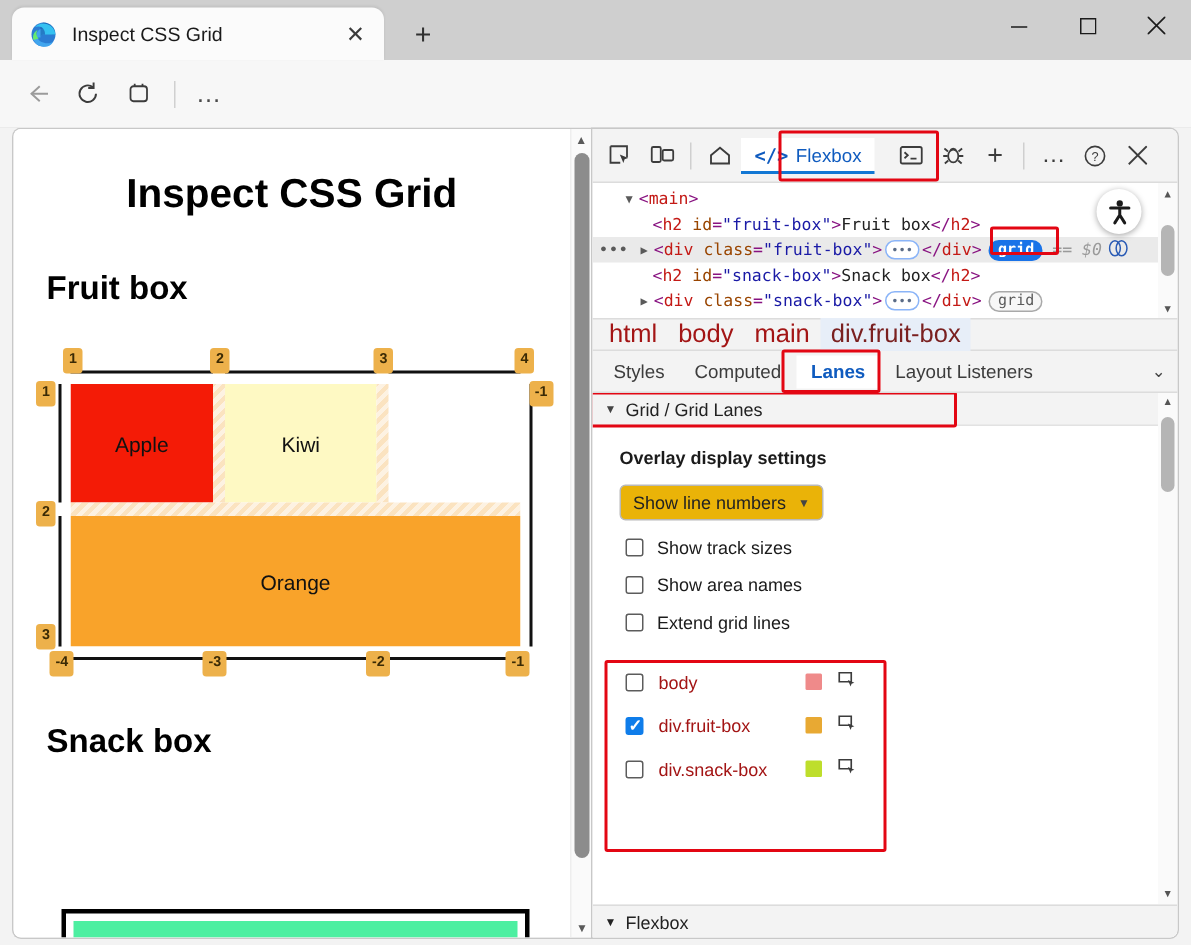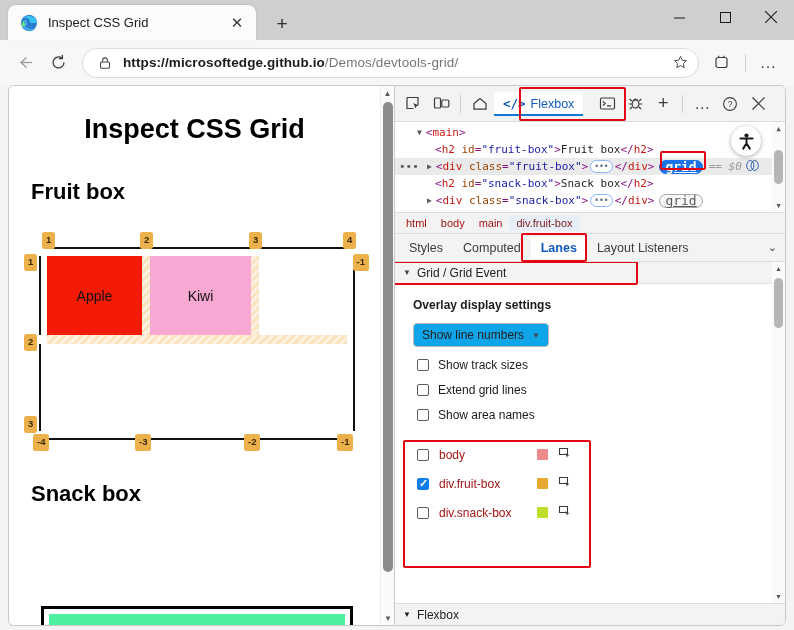--- a/index.html
+++ b/index.html
@@ -70,21 +70,21 @@
   
   #fruitwrap { position:absolute; left:38px; top:170px; width:300px; height:175px; }
   #fruit { position:absolute; inset:0; display:grid;
            grid-template-columns:95px 8px 101px 8px 88px;
            grid-template-rows:79px 9px 87px;
            outline:2px solid #fff; }
   .cell { display:flex; align-items:center; justify-content:center;
           font-size:14px; color:#111; }
   .gap { background:repeating-linear-gradient(-45deg,#fbe3c0 0 3px,#fdf2e2 3px 6px); }
   #fruit .c-apple  { background:#f41b06; grid-column:1; grid-row:1; }
-  #fruit .c-kiwi   { background:#f9a8d4; grid-column:3; grid-row:1; }
+  #fruit .c-kiwi   { background:#fef9c3; grid-column:3; grid-row:1; }
   #fruit .c-mango  { background:#faee14; grid-column:5; grid-row:1; }
   #fruit .c-orange { background:#f9a32a; grid-column:1 / 6; grid-row:3; }
 
   .gline-h { position:absolute; height:0; border-top:2.5px solid #111; }
   .gline-v { position:absolute; width:0; border-left:2.5px solid #111; }
 
   .lnum { position:absolute; background:#edb14b; color:#3a2a05; font-size:9.5px;
           font-weight:700; line-height:1; padding:3px 4px 4px; border-radius:2.5px;
           font-family:"Liberation Sans", sans-serif; }
 
@@ -118,56 +118,56 @@
   .domline.sel { background:#eaeaea; }
   .tw { color:#881280; }
   .pnk { color:#c41a16; }
   .attrname { color:#994500; }
   .attrval { color:#1a1aa6; }
   .txt { color:#222; }
   .arrow { color:#5a5a5a; font-size:8px; margin-right:4px; }
   .dots3 { display:inline-block; border:1px solid #8ab4f8; border-radius:7px; background:#fff;
            color:#5a6b86; font-size:8px; padding:0 3px; line-height:11px; margin:0 2px; }
   .badge { display:inline-block; border:1px solid #a9a9a9; border-radius:8px; background:#f7f7f7;
-           color:#5a5a5a; font-size:13px; padding:0 5px; line-height:12px; margin-left:5px;text-decoration:underline; }
+           color:#5a5a5a; font-size:10px; padding:0 5px; line-height:12px; margin-left:5px; }
   .badge.on { background:#1a73e8; border-color:#1a73e8; color:#fff; font-weight:700; }
   .dollar { color:#9a9a9a; margin-left:6px; font-style:italic; }
   .gutter-dots { position:absolute; left:4px; color:#5a5a5a; font-size:11px; }
   .a11y-fab { position:absolute; right:24px; top:4px; width:30px; height:30px; border-radius:50%;
               background:#fff; box-shadow:0 1px 4px rgba(0,0,0,.35); display:flex;
               align-items:center; justify-content:center; }
 
   .dt-scroll { position:absolute; top:0; right:0; width:13px; height:100%; background:#fafafa; }
   .dt-sc-arrow { height:13px; display:flex; align-items:center; justify-content:center;
                  font-size:7px; color:#555; }
   .dt-sc-thumb { position:absolute; left:2px; width:9px; background:#b5b5b5; border-radius:5px; }
 
   
   .crumbs { height:22px; background:#f3f3f3; border-top:1px solid #dcdcdc;
             border-bottom:1px solid #dcdcdc; display:flex; align-items:center; padding-left:4px; }
-  .crumb { font-size:11px; color:#a31515; padding:2px 7px; }
+  .crumb { font-size:17px; color:#a31515; padding:2px 7px; }
   .crumb.active { background:#e7eef8; color:#7a2020; }
 
   
   .subtabs { height:28px; background:#f3f3f3; border-bottom:1px solid #dcdcdc;
              display:flex; align-items:center; padding-left:4px; position:relative; }
   .subtab { font-size:12.5px; color:#3c3c3c; padding:4px 10px; }
   .subtab.active { background:#fff; color:#0f5bbf; font-weight:700; }
   .subtab-chevron { position:absolute; right:8px; color:#444; font-size:11px; }
 
   
   .pane { position:relative; flex:1; background:#fff; overflow:hidden; }
   .sec-head { height:22px; display:flex; align-items:center; background:#f3f3f3;
               border-bottom:1px solid #e2e2e2; padding-left:8px; font-size:12px; color:#222; }
   .sec-head .tri { font-size:8px; margin-right:6px; color:#444; }
 
   .pane-body { padding:14px 0 0 18px; }
   .ov-title { font-size:12px; font-weight:700; color:#1b1b1b; margin-bottom:11px; }
   .dropdown { display:inline-flex; align-items:center; gap:8px; border:1px solid #b9b9b9;
-              border-radius:4px; background:#0ea5e9; padding:4px 8px; font-size:12px; color:#222; }
+              border-radius:4px; background:#eab308; padding:4px 8px; font-size:12px; color:#222; }
   .dropdown .cv { font-size:8px; color:#444; }
   .cbrow { display:flex; align-items:center; gap:9px; margin-top:11px; font-size:12px; color:#1b1b1b; }
   .cb { width:12px; height:12px; border:1.3px solid #5c5c5c; border-radius:2px; background:#fff;
         flex:0 0 12px; }
   .cb.checked { background:#0f7dea; border-color:#0f7dea; position:relative; }
   .cb.checked::after { content:"✓"; position:absolute; left:1px; top:-2px; color:#fff;
                        font-size:11px; font-weight:700; }
   .ov-sec { margin-top:24px; }
   .ov-item { display:flex; align-items:center; gap:10px; margin-top:12px; font-size:12px; }
   .ov-name { color:#a31515; width:88px; }
@@ -222,34 +222,20 @@
           <path d="M10.5 3.5L5 8.5l5.5 5" fill="none" stroke="#9b9b9b" stroke-width="1.3"></path>
           <line x1="5" y1="8.5" x2="16" y2="8.5" stroke="#9b9b9b" stroke-width="1.3"></line>
         </svg>
     </div>
     <div class="nbtn">
       <svg width="17" height="17" viewBox="0 0 17 17">
           <path d="M14 8.5a5.5 5.5 0 1 1-2-4.3" fill="none" stroke="#3c3c3c" stroke-width="1.3"></path>
           <path d="M12.4 1v3.6H8.8" fill="none" stroke="#3c3c3c" stroke-width="1.3"></path>
         </svg>
     </div>
-    <div class="urlbar">
-      <span class="ubtn">
-        <svg width="14" height="14" viewBox="0 0 14 14">
-            <rect x="2.5" y="6" width="9" height="6.2" rx="1.3" fill="none" stroke="#4b4b4b" stroke-width="1.1"></rect>
-            <path d="M4.6 6V4.3a2.4 2.4 0 0 1 4.8 0V6" fill="none" stroke="#4b4b4b" stroke-width="1.1"></path>
-          </svg>
-      </span>
-      <span class="url-text"><b>https://microsoftedge.github.io</b><span>/Demos/devtools-grid/</span></span>
-      <span class="ubtn">
-        <svg width="15" height="15" viewBox="0 0 15 15">
-            <path d="M7.5 1.4l1.8 3.8 4.1.5-3 2.8.8 4.1-3.7-2-3.7 2 .8-4.1-3-2.8 4.1-.5z" fill="none" stroke="#4b4b4b" stroke-width="1"></path>
-          </svg>
-      </span>
-    </div>
     <div class="nbtn">
       <svg width="17" height="17" viewBox="0 0 17 17">
           <path d="M3 5.5a2 2 0 0 1 2-2h7a2 2 0 0 1 2 2v6a2 2 0 0 1-2 2H5a2 2 0 0 1-2-2z" fill="none" stroke="#3c3c3c" stroke-width="1.2"></path>
           <path d="M5.8 3.5V1.8M11 3.5V1.8" stroke="#3c3c3c" stroke-width="1.2"></path>
         </svg>
     </div>
     <div style="width:1px;height:18px;background:#d0d0d0;margin:0 6px"></div>
     <div class="nbtn" style="font-size:17px">…</div>
   </div>
 
@@ -261,20 +247,21 @@
         <h1 class="page-h1">Inspect CSS Grid</h1>
         <h2 class="page-h2" style="margin-top:34px">Fruit box</h2>
 
         <div id="fruitwrap">
           <div id="fruit">
             <div class="cell c-apple">Apple</div>
             <div class="gap" style="grid-column:2;grid-row:1"></div>
             <div class="cell c-kiwi">Kiwi</div>
             <div class="gap" style="grid-column:4;grid-row:1"></div>
             <div class="gap" style="grid-column:1/6;grid-row:2"></div>
+            <div class="cell c-orange">Orange</div>
           </div>
 
           <div class="gline-h" style="left:0;  top:-9px;  width:95px"></div>
           <div class="gline-h" style="left:103px;top:-9px; width:101px"></div>
           <div class="gline-h" style="left:212px;top:-9px; width:88px"></div>
           <div class="gline-h" style="left:0;  bottom:-9px; width:95px"></div>
           <div class="gline-h" style="left:103px;bottom:-9px;width:101px"></div>
           <div class="gline-h" style="left:212px;bottom:-9px;width:88px"></div>
           <div class="gline-v" style="left:-8px; top:0;   height:79px"></div>
           <div class="gline-v" style="left:-8px; top:88px;height:87px"></div>
@@ -428,42 +415,42 @@
         <div class="subtab">Computed</div>
         <div class="subtab active">Lanes</div>
         <div class="subtab">Layout Listeners</div>
         <div class="subtab-chevron">⌄</div>
         <div class="redbox" style="left:126px;top:-1px;width:66px;height:29px"></div>
       </div>
 
       <div class="pane">
         <div class="sec-head">
           <span class="tri">▼</span>
-          <span>Grid / Grid Event</span>
+          <span>Grid / Grid Lanes</span>
         </div>
 
         <div class="pane-body">
           <div class="ov-title">Overlay display settings</div>
 
           <div class="dropdown">
             <span>Show line numbers</span>
             <span class="cv">▼</span>
           </div>
 
           <div class="cbrow" style="margin-left:4px">
             <span class="cb"></span>
             <span>Show track sizes</span>
           </div>
           <div class="cbrow" style="margin-left:4px">
             <span class="cb"></span>
-            <span>Extend grid lines</span>
+            <span>Show area names</span>
           </div>
           <div class="cbrow" style="margin-left:4px">
             <span class="cb"></span>
-            <span>Show area names</span>
+            <span>Extend grid lines</span>
           </div>
 
           <div class="ov-sec">
 
             <div class="ov-item" style="margin-left:4px">
               <span class="cb"></span>
               <span class="ov-name">body</span>
               <span class="swatch" style="background:#ef8a8a"></span>
               <span>
                 <svg width="14" height="14" viewBox="0 0 14 14">

